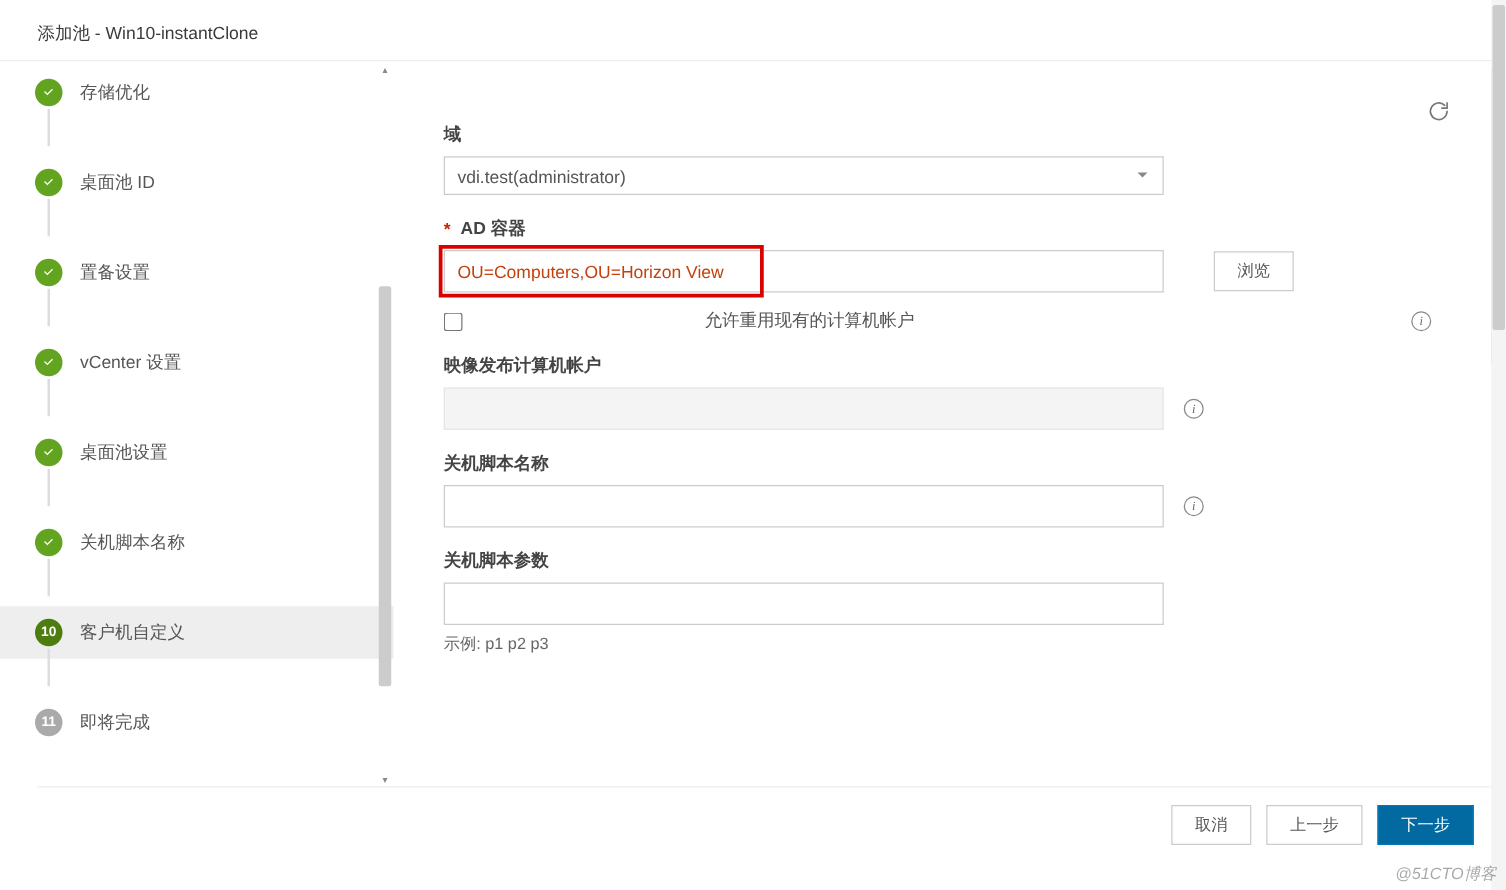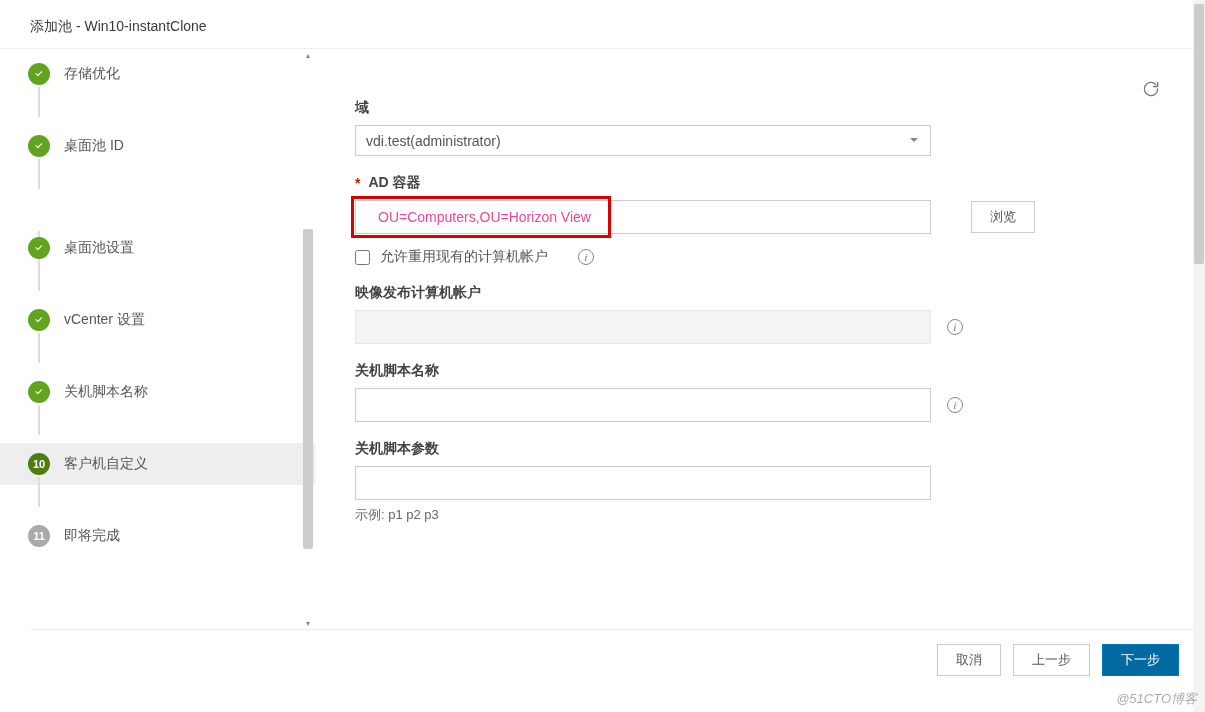--- a/index.html
+++ b/index.html
@@ -138,23 +138,23 @@
   .select .chev svg { width: 12px; height: 12px; fill: #888; }
   .row-input {
     display: flex;
     align-items: center;
     gap: 40px;
   }
   .text-input {
     width: 576px;
     height: 34px;
     border: 1px solid #ccc;
-    padding: 0 22px;
+    padding: 0 10px;
     font-size: 14px;
-    color: #ec4899;
+    color: #c2410c;
     background: #fff;
   }
   .ad-wrap { position: relative; }
   .ad-highlight {
     position: absolute;
     left: -4px;
     top: -4px;
     width: 260px;
     height: 42px;
     border: 3px solid #d90000;
@@ -172,20 +172,21 @@
     background: #0369a1;
     color: #fff;
     border: 1px solid #0079b8;
   }
   .checkbox-row {
     display: flex;
     align-items: center;
     gap: 10px;
     color: #555;
     margin-top: 4px;
+    justify-content: space-between;
   }
   .checkbox-row input { width: 15px; height: 15px; }
   .info-icon {
     width: 16px; height: 16px;
     border: 1px solid #888;
     border-radius: 50%;
     display: inline-flex;
     align-items: center;
     justify-content: center;
     font-size: 10px;
@@ -288,41 +289,49 @@
               <div class="badge done">
                 <svg viewBox="0 0 16 16">
                   <path d="M6.5 11L3 7.5l1-1L6.5 9l5-5 1 1z"></path>
                 </svg>
               </div>
               <span class="step-label">桌面池 ID</span>
             </div>
             <div class="vline2"></div>
           </div>
           <div class="step-row">
+            <div class="step">
+              <div class="badge done">
+                <svg viewBox="0 0 16 16">
+                  <path d="M6.5 11L3 7.5l1-1L6.5 9l5-5 1 1z"></path>
+                </svg>
+              </div>
+              <span class="step-label">置备设置</span>
+            </div>
+            <div class="vline2"></div>
+          </div>
+          <div class="step-row">
+            <div class="step">
+              <div class="badge done">
+                <svg viewBox="0 0 16 16">
+                  <path d="M6.5 11L3 7.5l1-1L6.5 9l5-5 1 1z"></path>
+                </svg>
+              </div>
+              <span class="step-label">vCenter 设置</span>
+            </div>
             <div class="vline2"></div>
           </div>
           <div class="step-row">
             <div class="step">
               <div class="badge done">
                 <svg viewBox="0 0 16 16">
                   <path d="M6.5 11L3 7.5l1-1L6.5 9l5-5 1 1z"></path>
                 </svg>
               </div>
               <span class="step-label">桌面池设置</span>
-            </div>
-            <div class="vline2"></div>
-          </div>
-          <div class="step-row">
-            <div class="step">
-              <div class="badge done">
-                <svg viewBox="0 0 16 16">
-                  <path d="M6.5 11L3 7.5l1-1L6.5 9l5-5 1 1z"></path>
-                </svg>
-              </div>
-              <span class="step-label">vCenter 设置</span>
             </div>
             <div class="vline2"></div>
           </div>
           <div class="step-row">
             <div class="step">
               <div class="badge done">
                 <svg viewBox="0 0 16 16">
                   <path d="M6.5 11L3 7.5l1-1L6.5 9l5-5 1 1z"></path>
                 </svg>
               </div>

